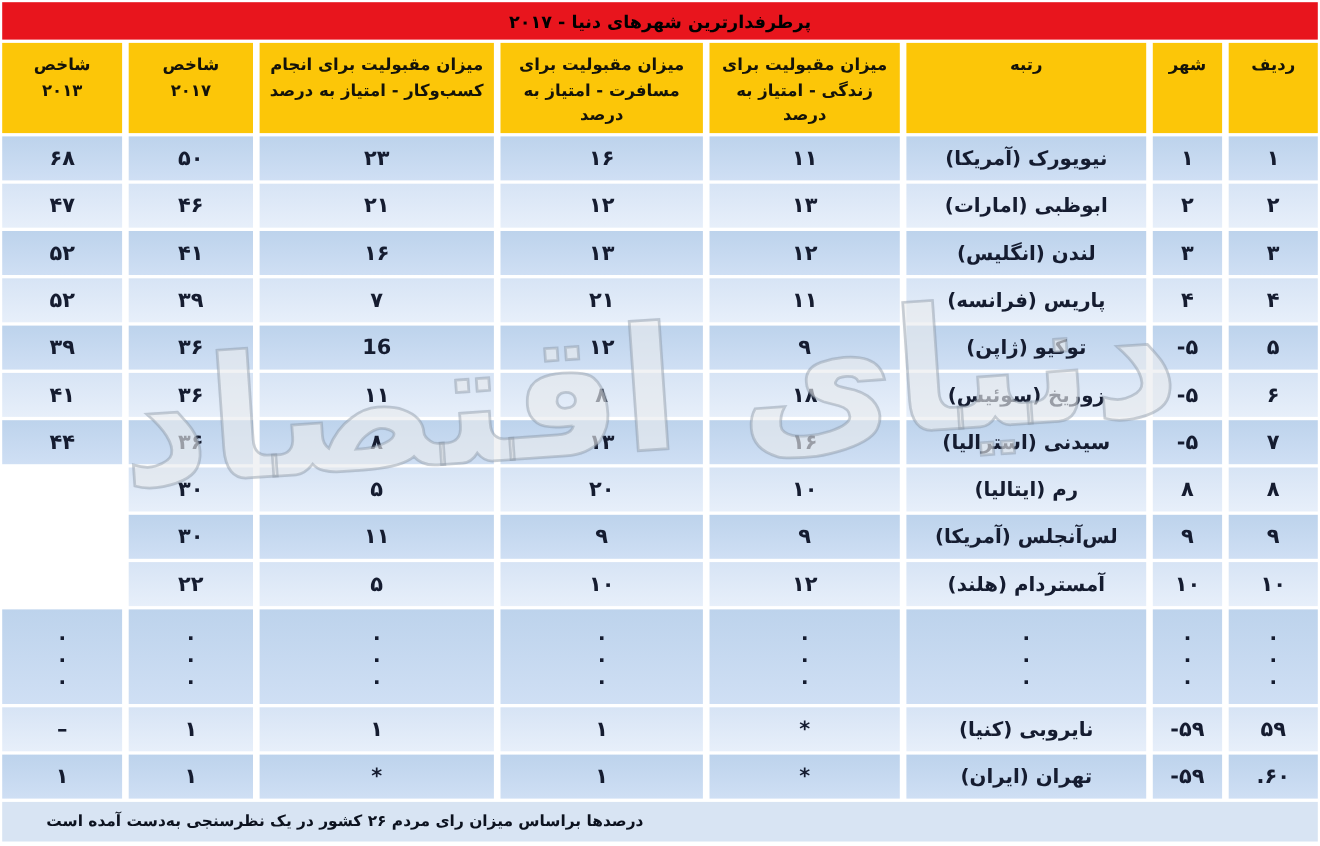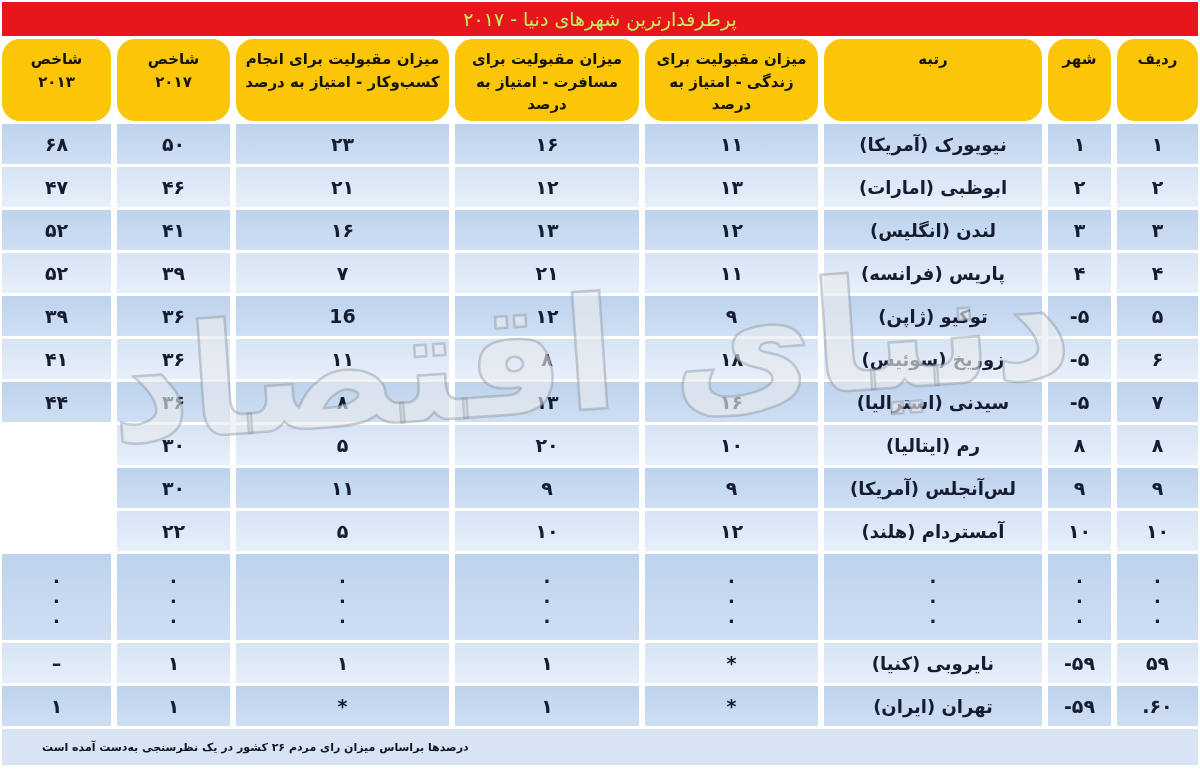--- a/index.html
+++ b/index.html
@@ -7,32 +7,32 @@
   .page {
     position:relative; width:1200px; height:769px; background:#ffffff;
     direction:rtl; overflow:hidden; padding:2px 2px 0 2px;
     color:#151c30;
   }
   .title-bar {
     height:34px; background:#e8151d; display:flex; align-items:center; justify-content:center;
     margin-bottom:3px;
   }
   .title-bar span {
-    color:#bef264; font-weight:normal; font-size:19px;
+    color:#000000; font-weight:bold; font-size:16px;
   }
   .grid {
     display:grid;
     grid-template-columns:81px 63px 218px 173px 184px 213px 113px 1fr;
     column-gap:6px; direction:rtl;
   }
   .header-row { height:82px; margin-bottom:3px; }
   .hcell {
     background:#fcc608; display:flex; align-items:flex-start; justify-content:center;
     text-align:center; font-weight:bold; font-size:15px; line-height:1.5;
-    padding-top:9px; white-space:pre-line; color:#14130a;border-radius:18px;
+    padding-top:9px; white-space:pre-line; color:#14130a;
   }
   .row { height:40px; margin-bottom:3px; }
   .cell {
     display:flex; align-items:center; justify-content:center;
     font-weight:bold; font-size:19px; text-align:center;
   }
   .cell.city { font-size:18px; }
   .dark  .cell { background:linear-gradient(180deg,#bdd3ec 0%,#cfdff4 100%); }
   .light .cell { background:linear-gradient(180deg,#d7e4f5 0%,#e7effa 100%); }
   .dots-row { height:86px; }
@@ -42,21 +42,21 @@
     height:36px; background:#d8e4f3; display:flex; align-items:center;
     direction:rtl; text-align:left; justify-content:flex-start;
   }
   .footnote-bar span {
     font-weight:bold; font-size:16.5px; color:#0c121f;
     direction:rtl; unicode-bidi:isolate;
     margin-left:0; padding:0 0 0 0; margin-right:auto;
   }
   
   .footnote-inner { width:100%; display:flex; justify-content:flex-end; padding-left:40px; direction:ltr; }
-  .footnote-inner span { direction:rtl; unicode-bidi:isolate; font-weight:bold; font-size:11px; }
+  .footnote-inner span { direction:rtl; unicode-bidi:isolate; font-weight:bold; font-size:14px; }
   .watermark {
     position:absolute; top:225px; right:60px; width:1100px; height:260px;
     display:flex; align-items:center; justify-content:center;
     font-size:155px; font-weight:bold; white-space:nowrap;
     color:rgba(255,255,255,0.50);
     -webkit-text-stroke:2.5px rgba(130,142,158,0.40);
     text-shadow:0 0 2px rgba(140,150,165,0.25);
     transform:rotate(-4deg);
     pointer-events:none;
   }

